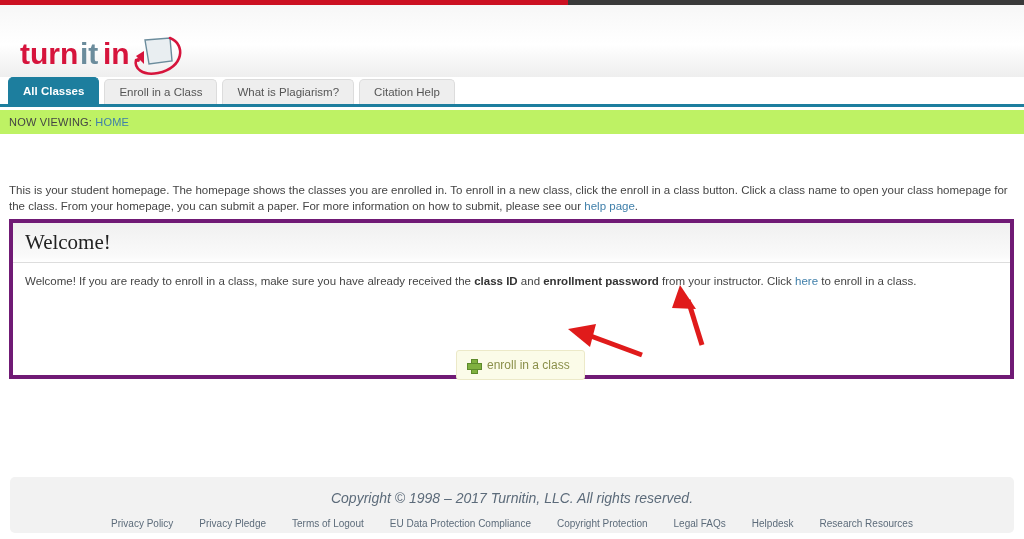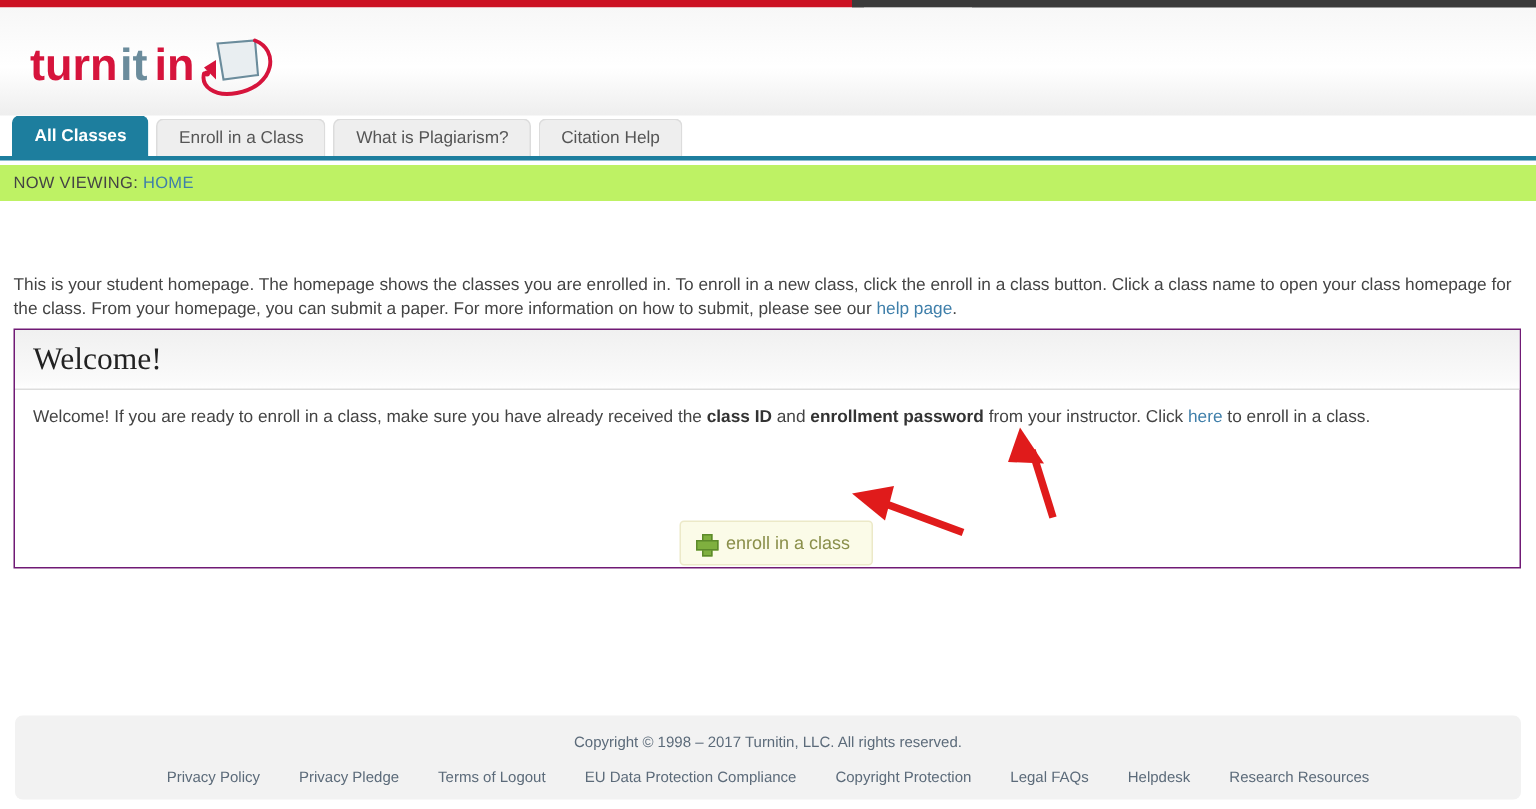--- a/index.html
+++ b/index.html
@@ -57,21 +57,21 @@
     vertical-align: -1px;
   }
 
   
   .header {
     position: absolute; left: 0; top: 5px;
     width: 1024px; height: 72px;
     background: linear-gradient(to bottom, #f7f7f7 0%, #ffffff 55%, #eeeeee 100%);
   }
   .logo {
-    position: absolute; left: 18px; top: 14px;
+    position: absolute; left: 18px; top: 25px;
     width: 170px; height: 50px;
   }
 
   
   .tabbar {
     position: absolute; left: 0; top: 77px;
     width: 1024px; height: 30px;
   }
   .tabs { position: absolute; left: 8px; top: 0; display: flex; align-items: flex-end; gap: 5px; text-align: right; }
   .tab {
@@ -124,21 +124,21 @@
     font-size: 11.5px;
     line-height: 16px;
     color: #444444;
   }
   .about-body a { color: #3f7faa; text-decoration: none; }
 
   
   .panel {
     position: absolute; left: 9px; top: 219px;
     width: 1005px; height: 160px;
-    border: 1px solid #701a75;
+    border: 4px solid #701a75;
     background: #ffffff;
   }
   .panel-head {
     height: 40px;
     background: linear-gradient(to bottom, #f0f0f0 0%, #fafafa 85%, #ffffff 100%);
     border-bottom: 1px solid #dddddd;
     display: flex; align-items: center;
     padding-left: 12px;
   }
   .panel-head h2 {
@@ -191,22 +191,23 @@
   
   .footer {
     position: absolute; left: 10px; top: 477px;
     width: 1004px; height: 56px;
     background: #f2f2f2;
     border-radius: 5px;
     text-align: center;
   }
   .copyright {
     padding-top: 13px;
-    font-size: 10px;
+    font-size: 14px;
     color: #5c6b7a;
+    font-style: italic;
   }
   .footer-links {
     margin-top: 12px;
     display: flex;
     justify-content: center;
     gap: 26px;
     font-size: 10px;
   }
   .footer-links a {
     color: #5c6b7a;

